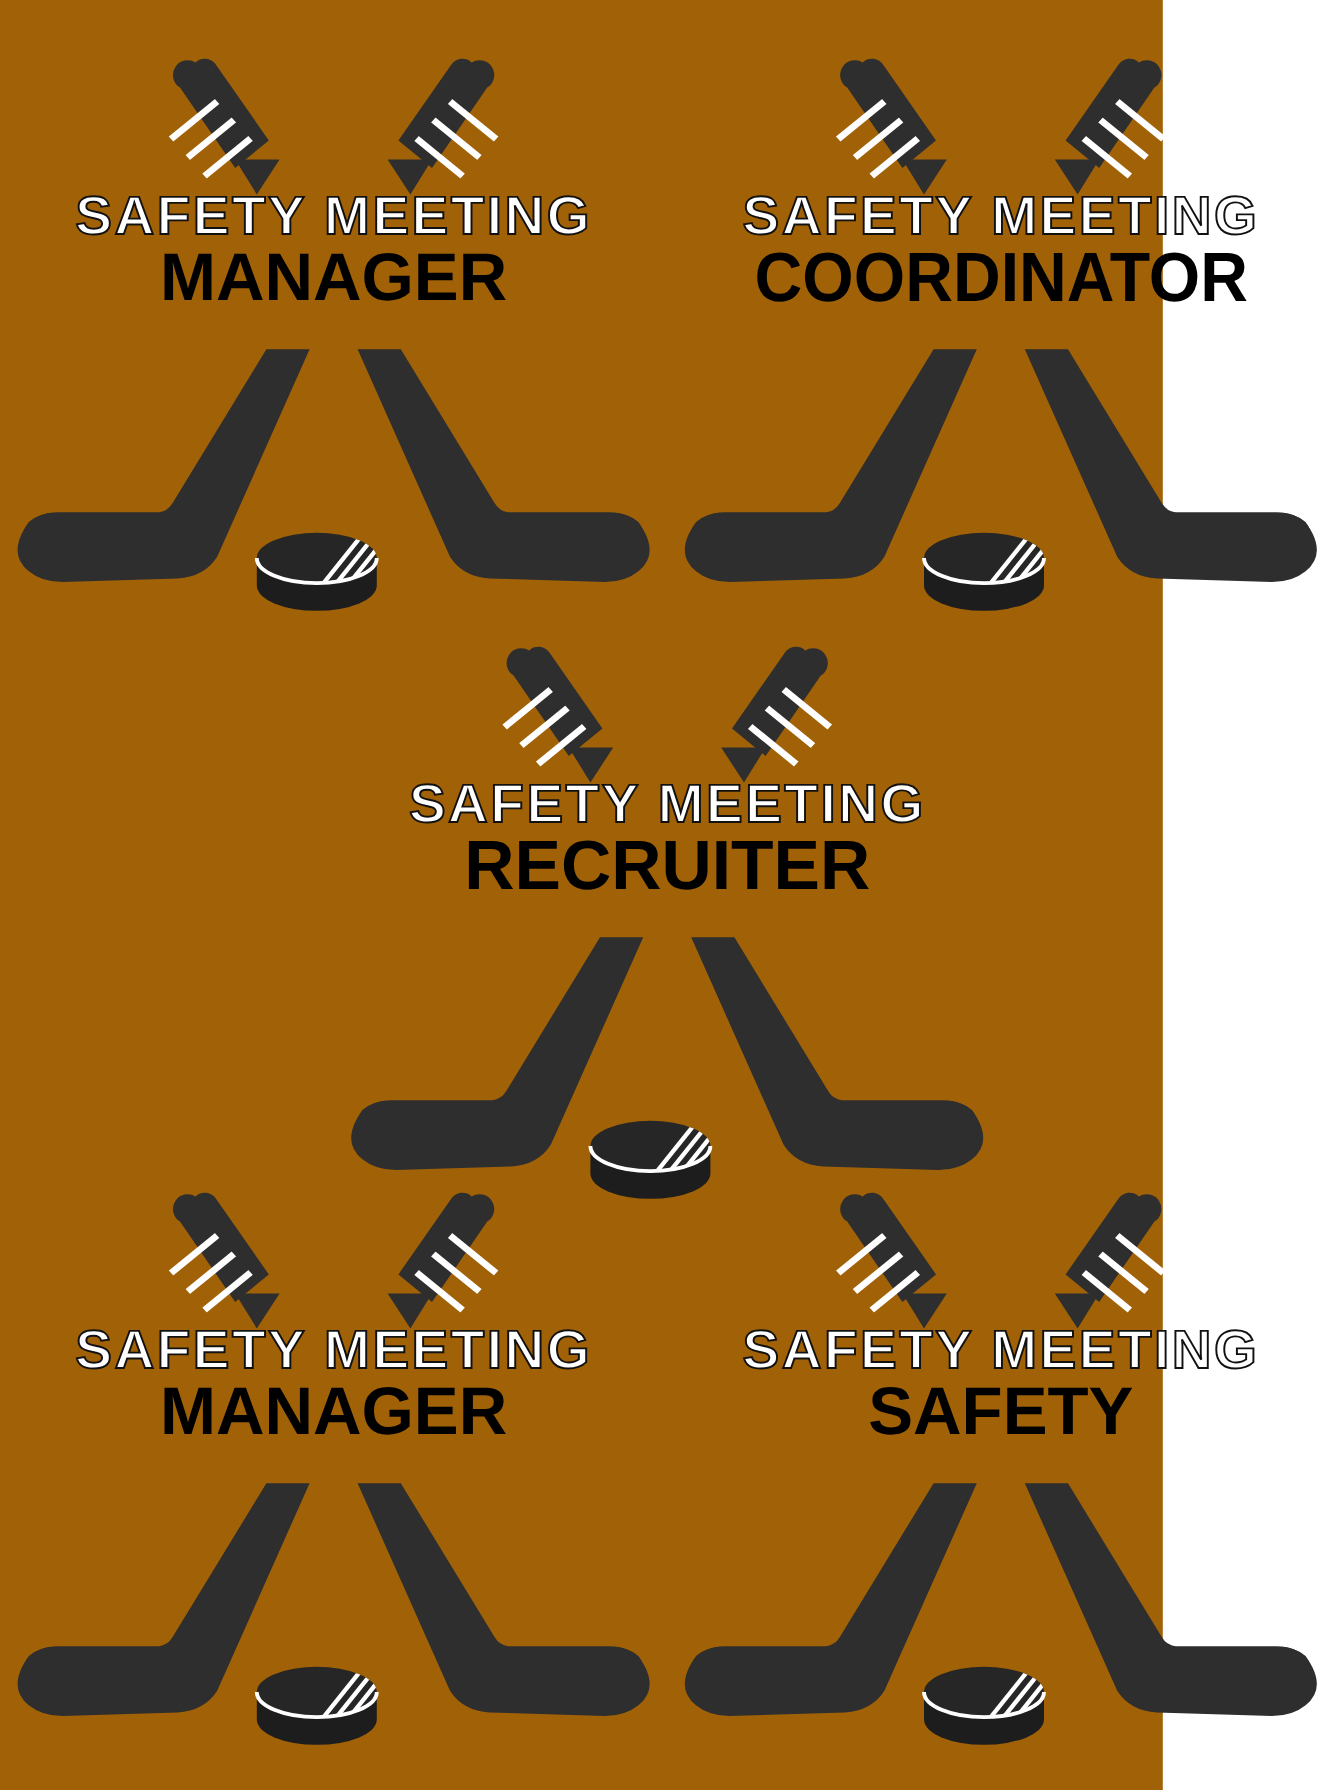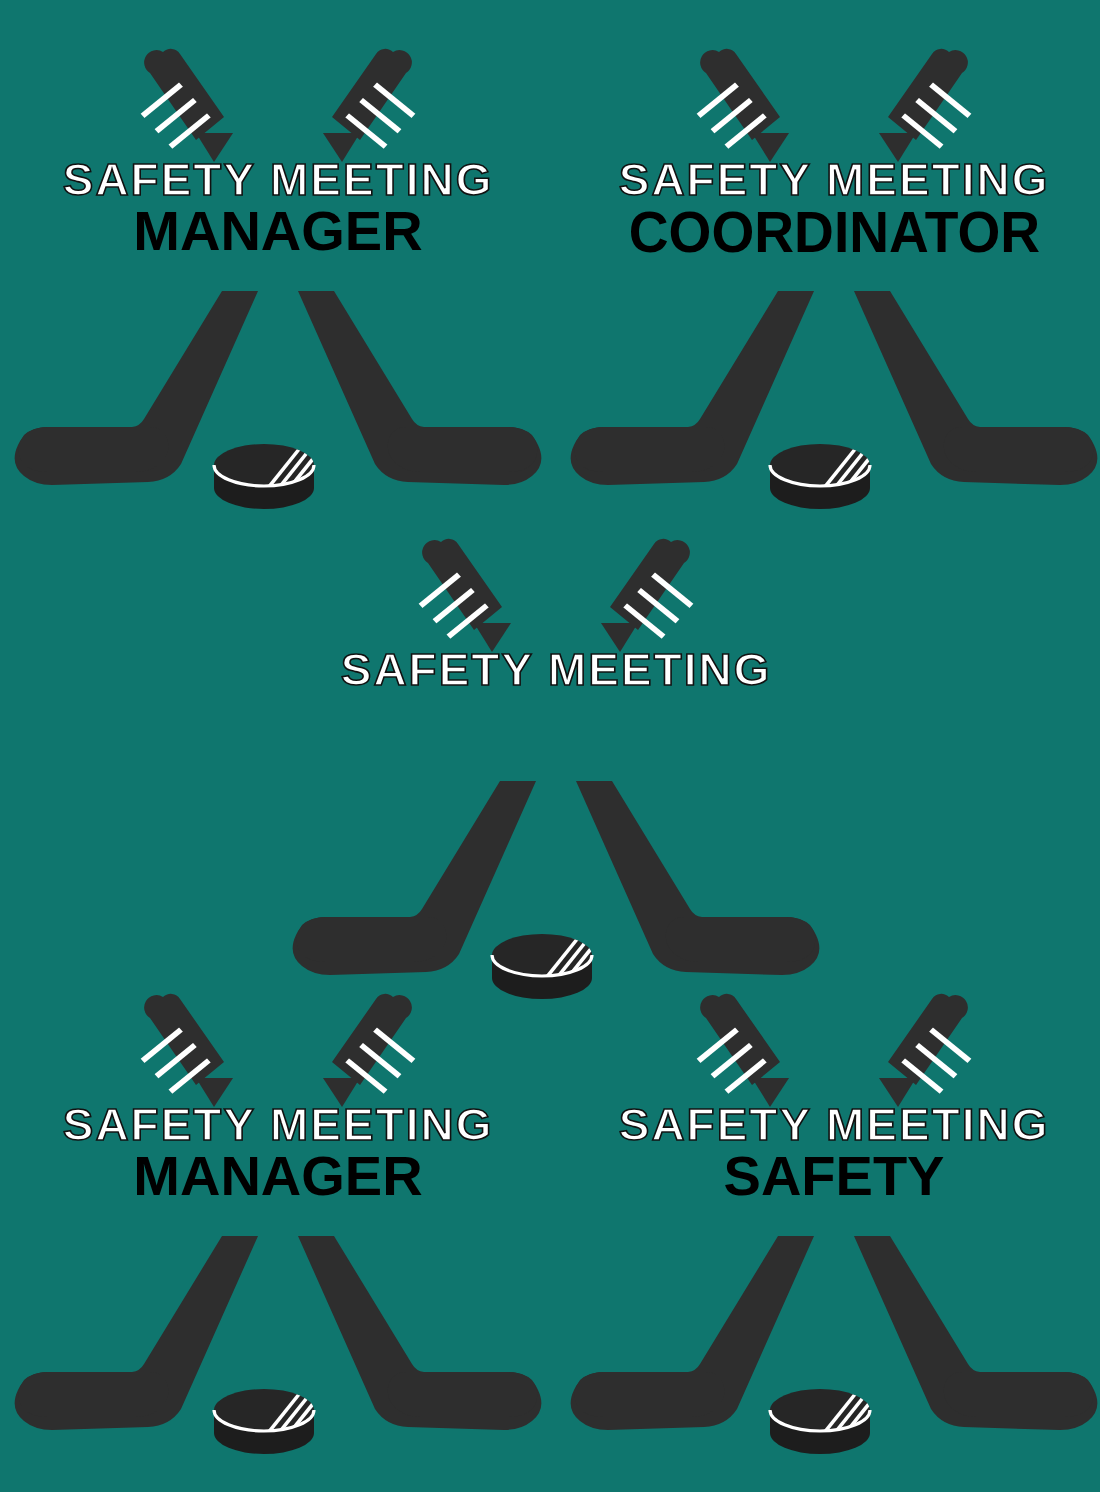--- a/index.html
+++ b/index.html
@@ -11,23 +11,23 @@
   body {
     width: 1112px;
     height: 1492px;
     overflow: hidden;
     font-family: "Liberation Sans", sans-serif;
     position: relative;
   }
 
   #sheet {
     position: relative;
-    width: 1100px;
+    width: 969px;
     height: 1492px;
-    background: #0f766e;
+    background: #a16207;
   }
 
   
   .design-tile {
     position: absolute;
     width: 556px;
     height: 500px;
   }
 
   .tile-art {
@@ -276,20 +276,21 @@
             <line x1="268" y1="478" x2="300" y2="438"></line>
             <line x1="278" y1="479" x2="310" y2="439"></line>
             <line x1="288" y1="480" x2="320" y2="440"></line>
           </g>
         </g>
         <path d="M214,455 a50,21 0 0,0 100,0" fill="none" stroke="#ffffff" stroke-width="3.2"></path>
       </g>
     </svg>
     <div class="tile-text-block">
       <div class="line-outline">SAFETY MEETING</div>
+      <div class="line-solid role-RECRUITER">RECRUITER</div>
     </div>
   </div>
 
   <div class="design-tile" id="tile-3">
     <svg class="tile-art" viewBox="0 0 556 500" aria-hidden="true">
       <defs>
         <clipPath id="gripClipL3">
             <polygon points="156,47 213,110 178,145 121,82"></polygon>
           </clipPath>
         <clipPath id="gripClipR3">

